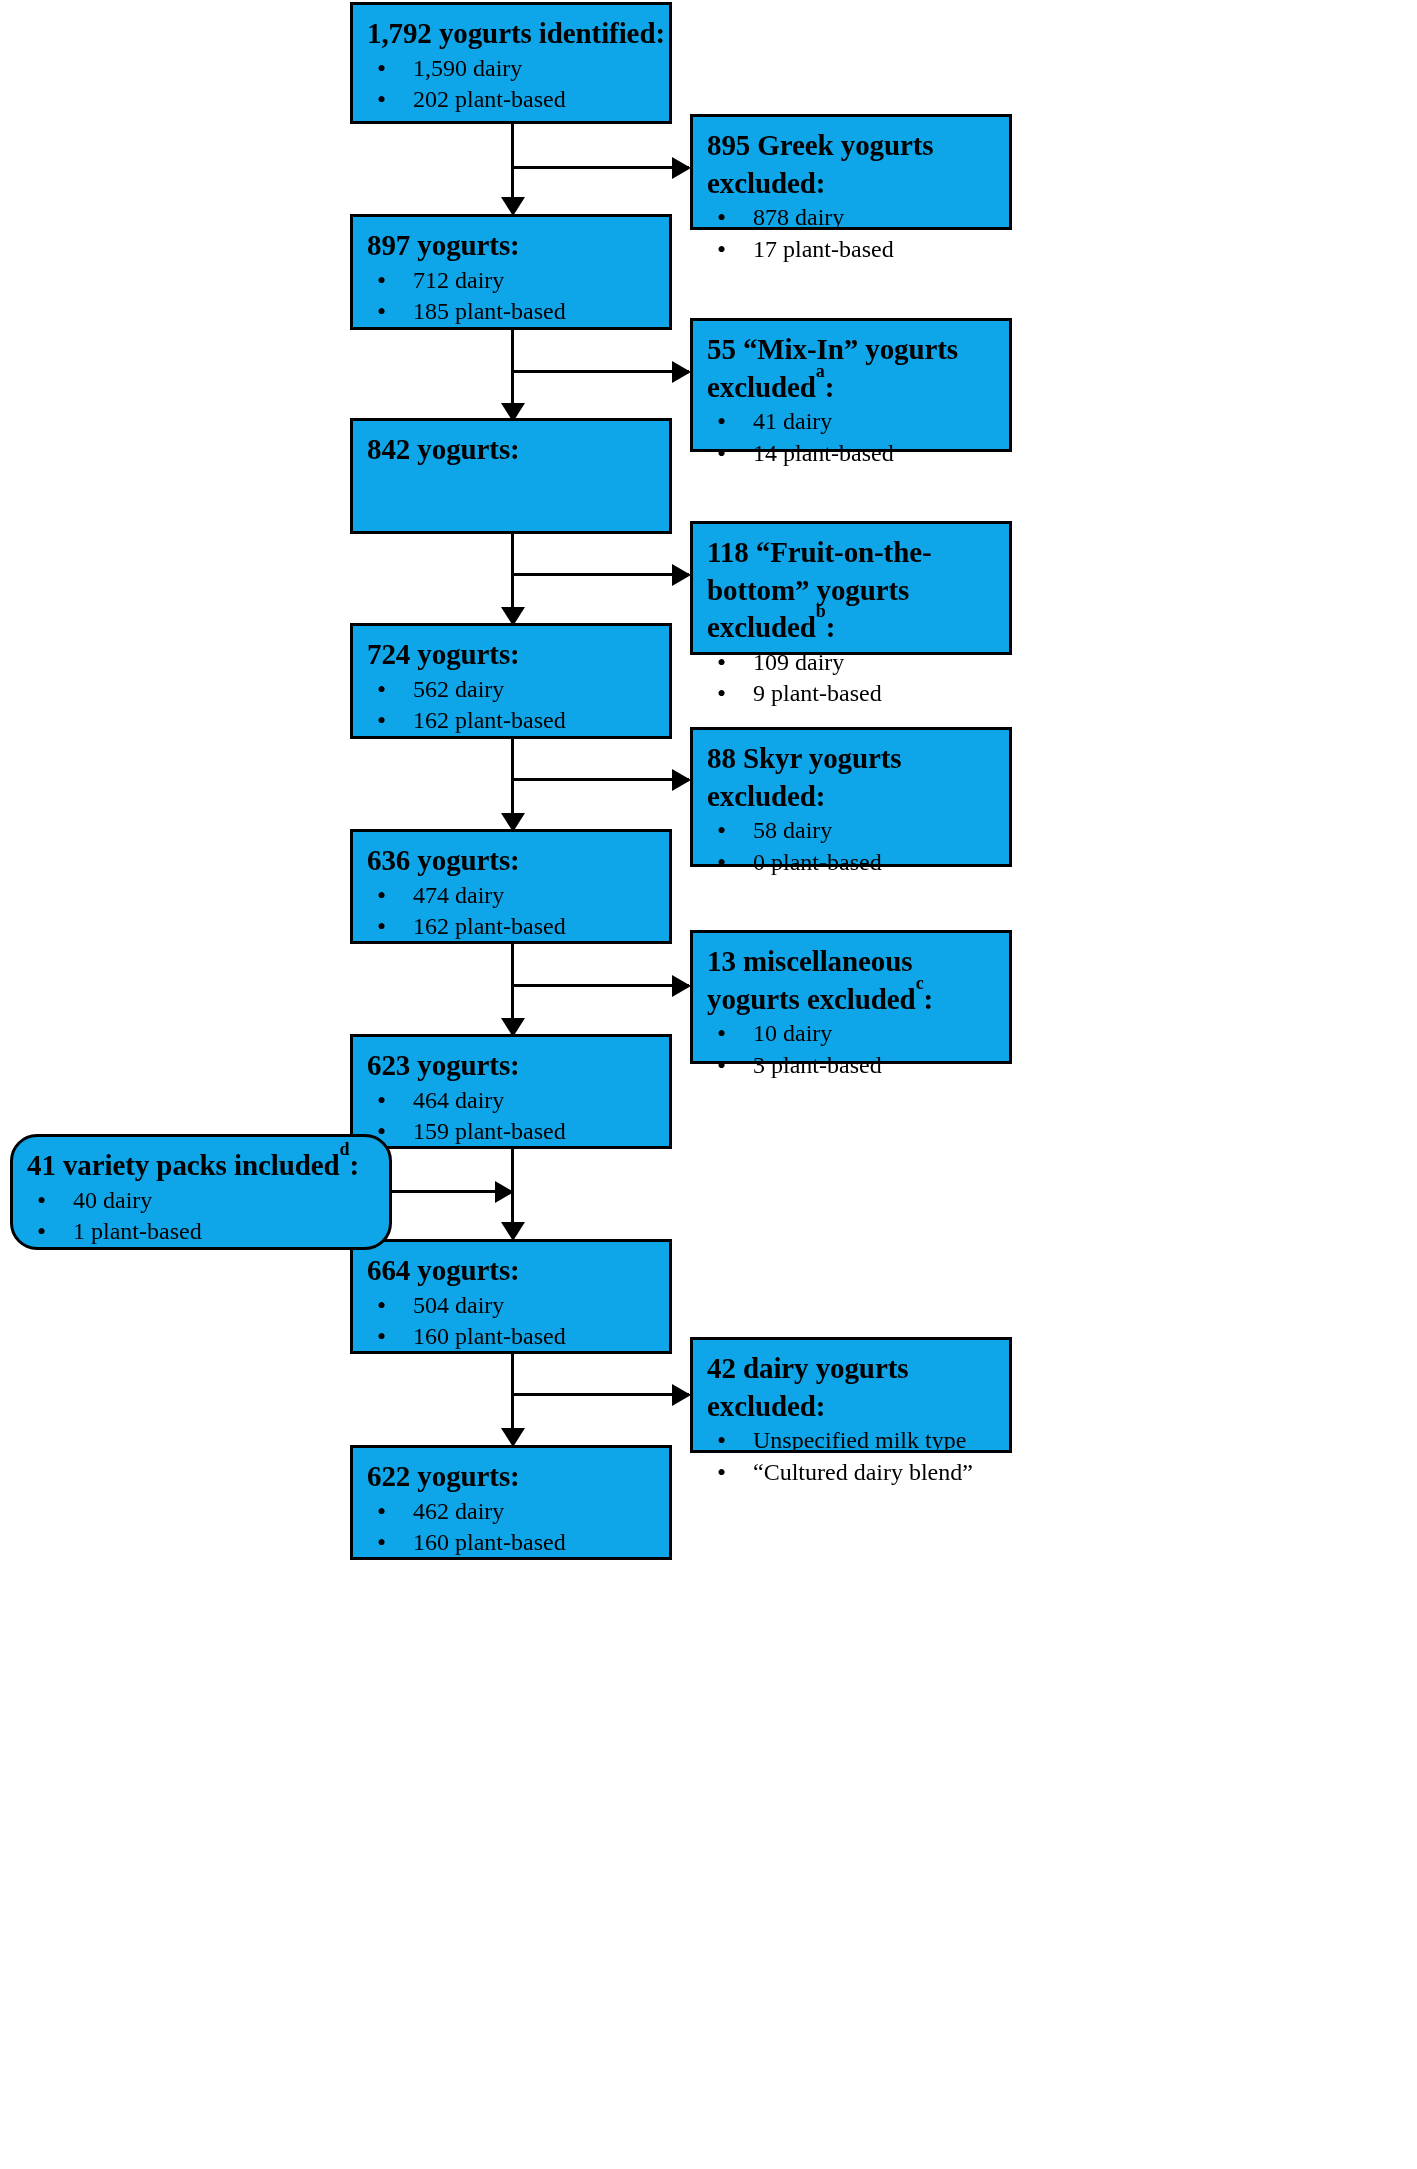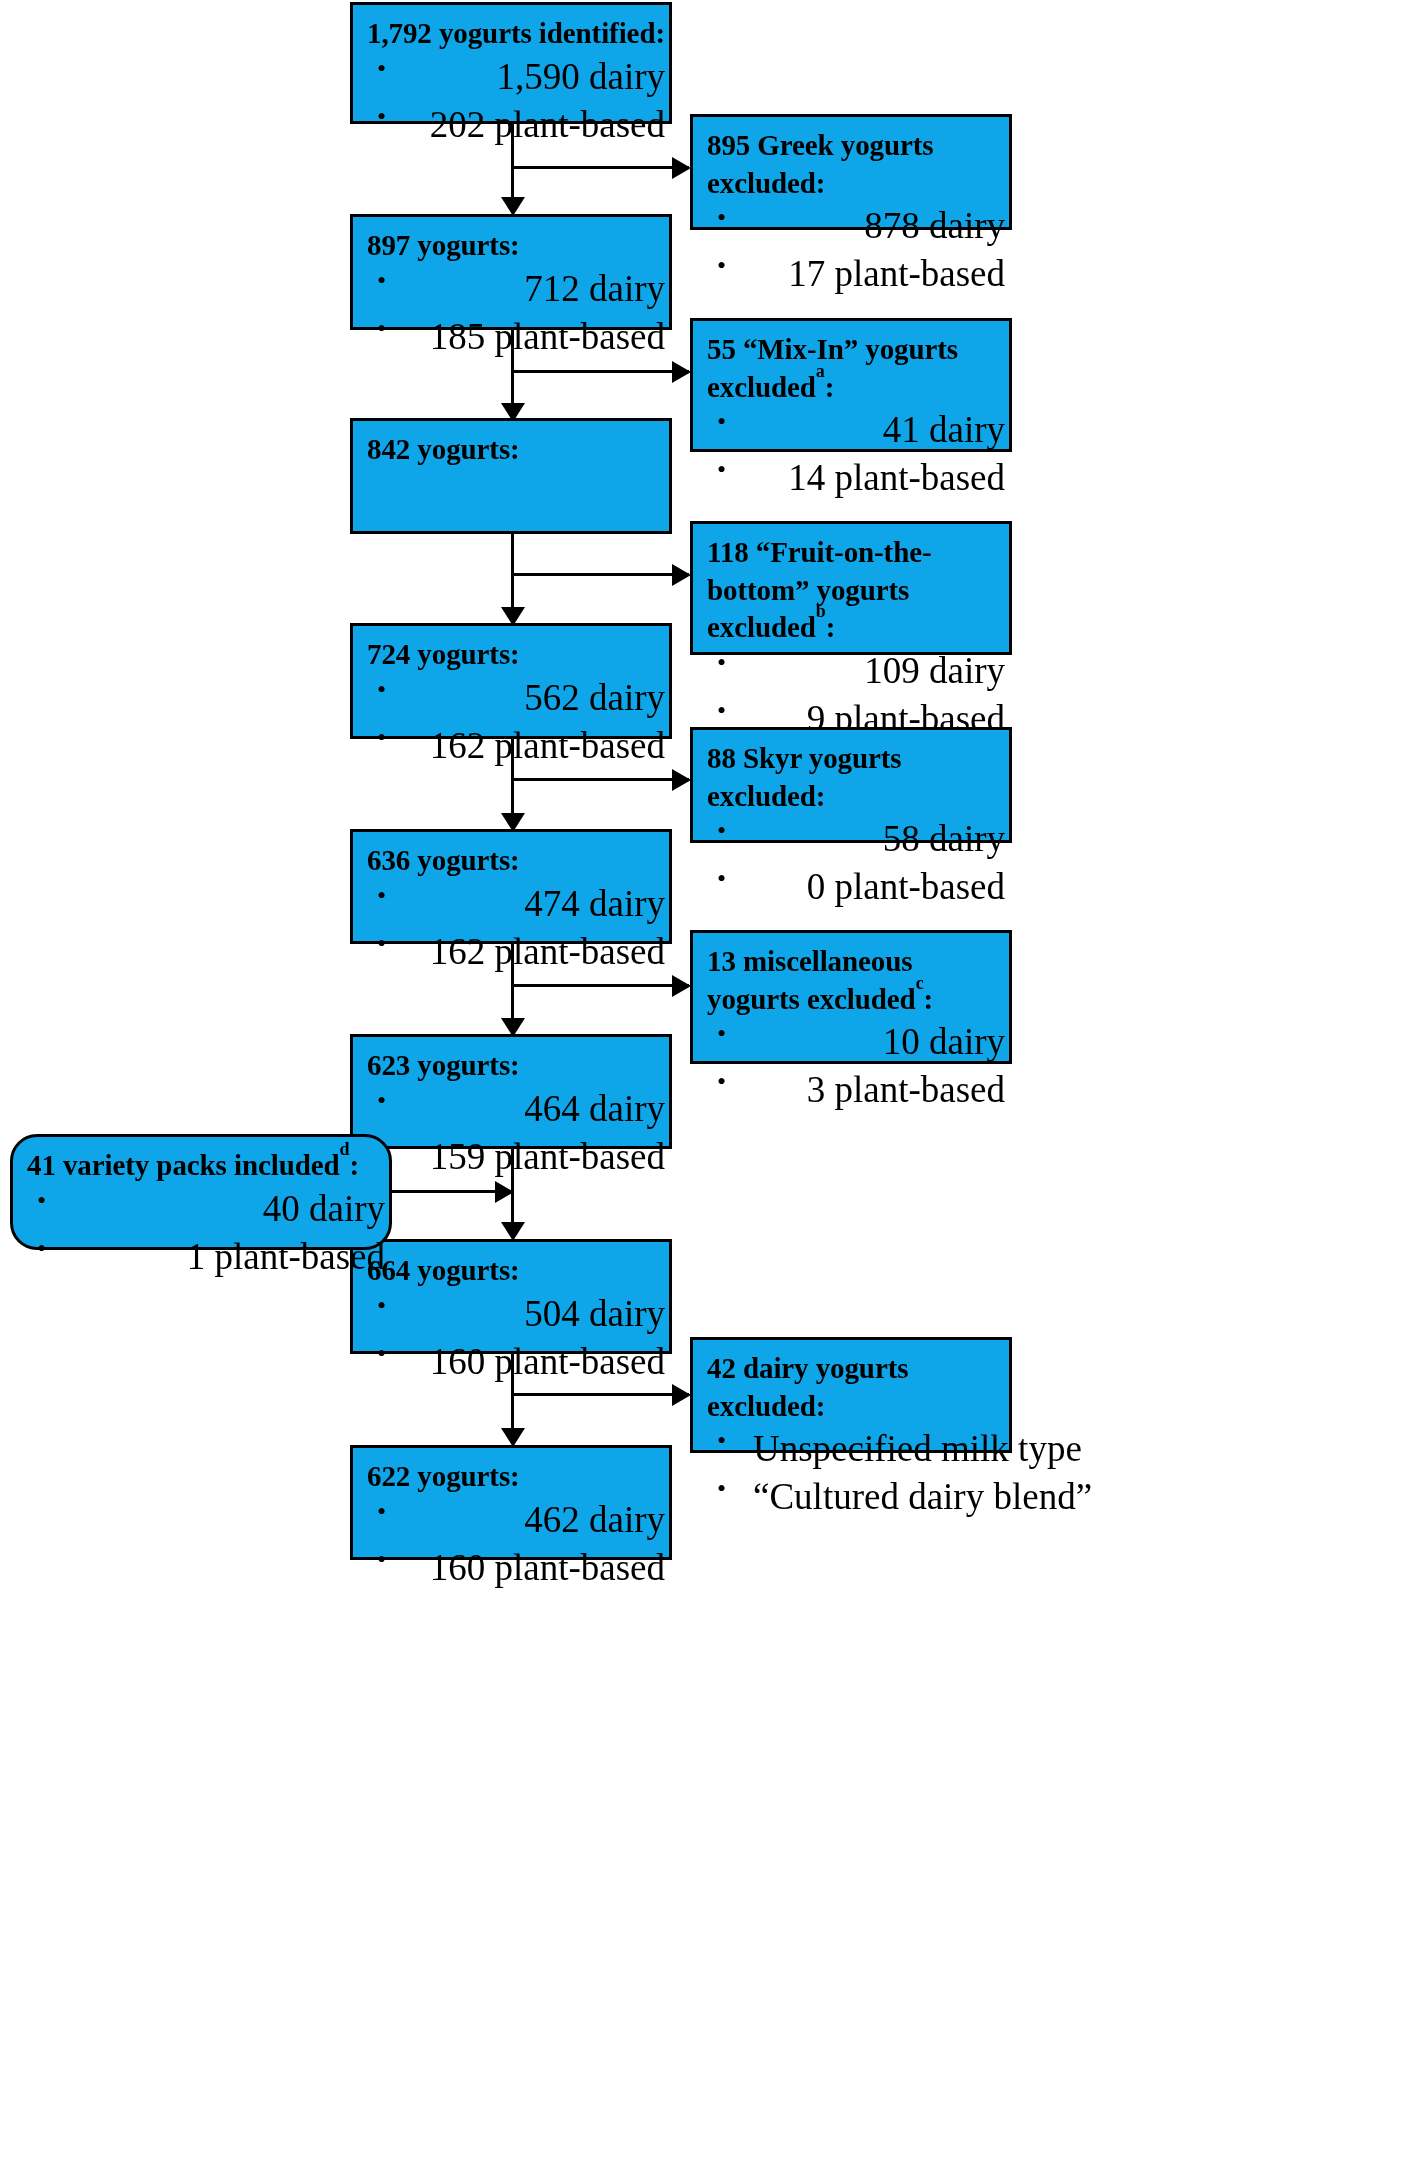--- a/index.html
+++ b/index.html
@@ -32,25 +32,24 @@
     letter-spacing:-0.1px;
     white-space:normal;
   }
   .box ul{
     list-style:none;
     margin:0;
     padding:0;
   }
   .box li{
     position:relative;
-    font-size:37px;
+    font-size:24px;
     line-height:1.30;
     padding-left:46px;
     white-space:nowrap;
-    text-align:right;
   }
   .box li::before{
     content:"\2022";
     position:absolute;
     left:10px;
     top:-1px;
     font-size:26px;
     line-height:1.34;
   }
   sup{font-size:0.62em; line-height:0; position:relative; top:-0.52em; font-weight:bold;}
@@ -193,21 +192,21 @@
   </div>
 
   <div class="box" style="left:690px; top:521px; width:322px; height:134px;">
     <div class="hdr"><span>118 “Fruit-on-the-bottom” yogurts excluded</span><sup>b</sup><span>:</span></div>
     <ul>
       <li>109 dairy</li>
       <li>9 plant-based</li>
     </ul>
   </div>
 
-  <div class="box" style="left:690px; top:727px; width:322px; height:116px;">
+  <div class="box" style="left:690px; top:727px; width:322px; height:140px;">
     <div class="hdr"><span>88 Skyr yogurts excluded:</span></div>
     <ul>
       <li>58 dairy</li>
       <li>0 plant-based</li>
     </ul>
   </div>
 
   <div class="box" style="left:690px; top:930px; width:322px; height:134px;">
     <div class="hdr"><span>13 miscellaneous yogurts excluded</span><sup>c</sup><span>:</span></div>
     <ul>

